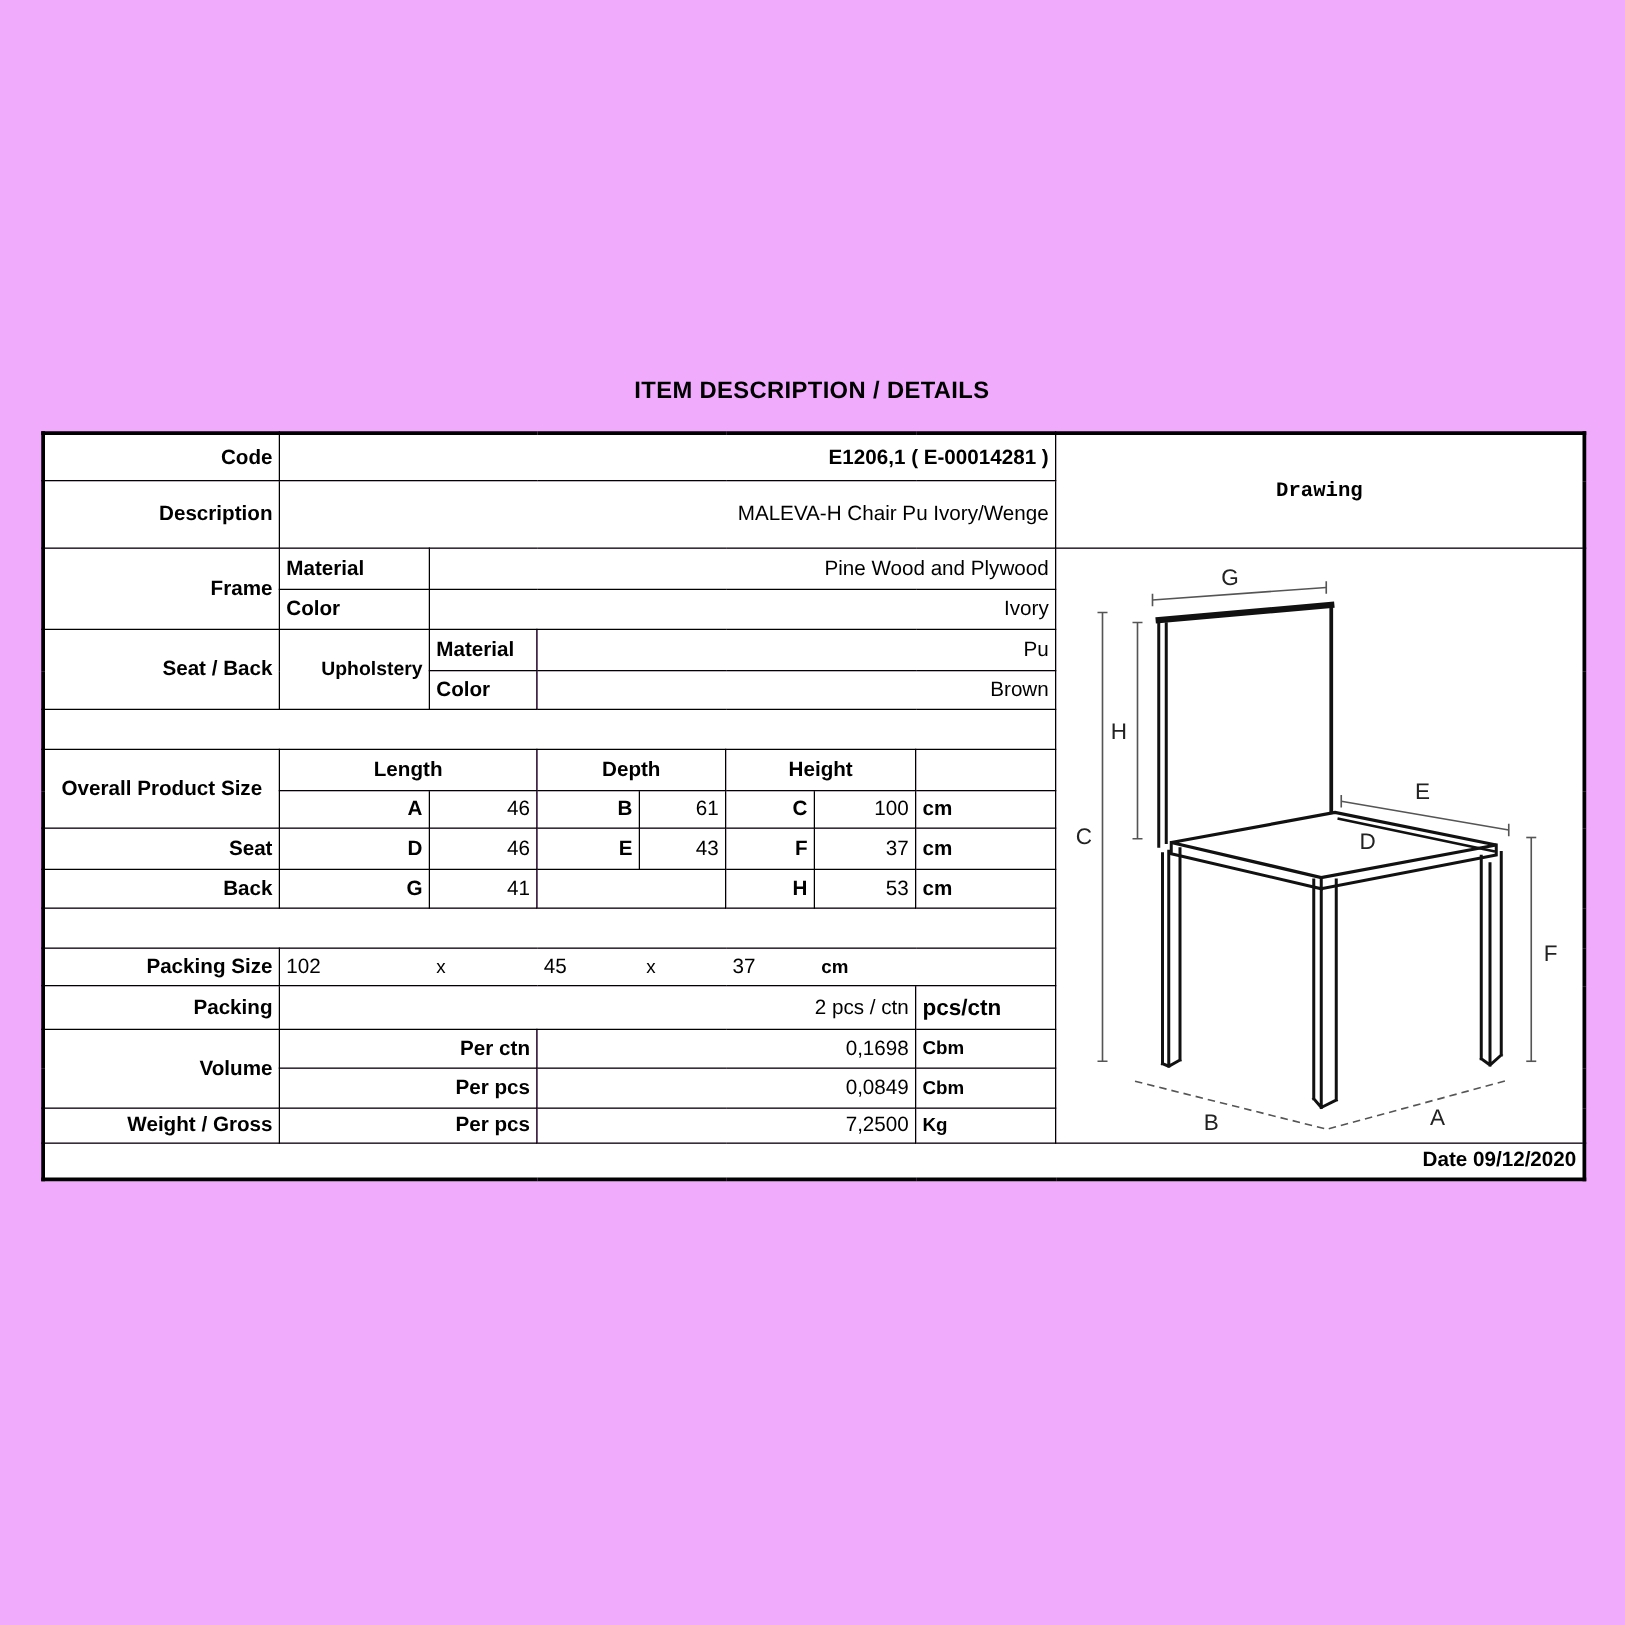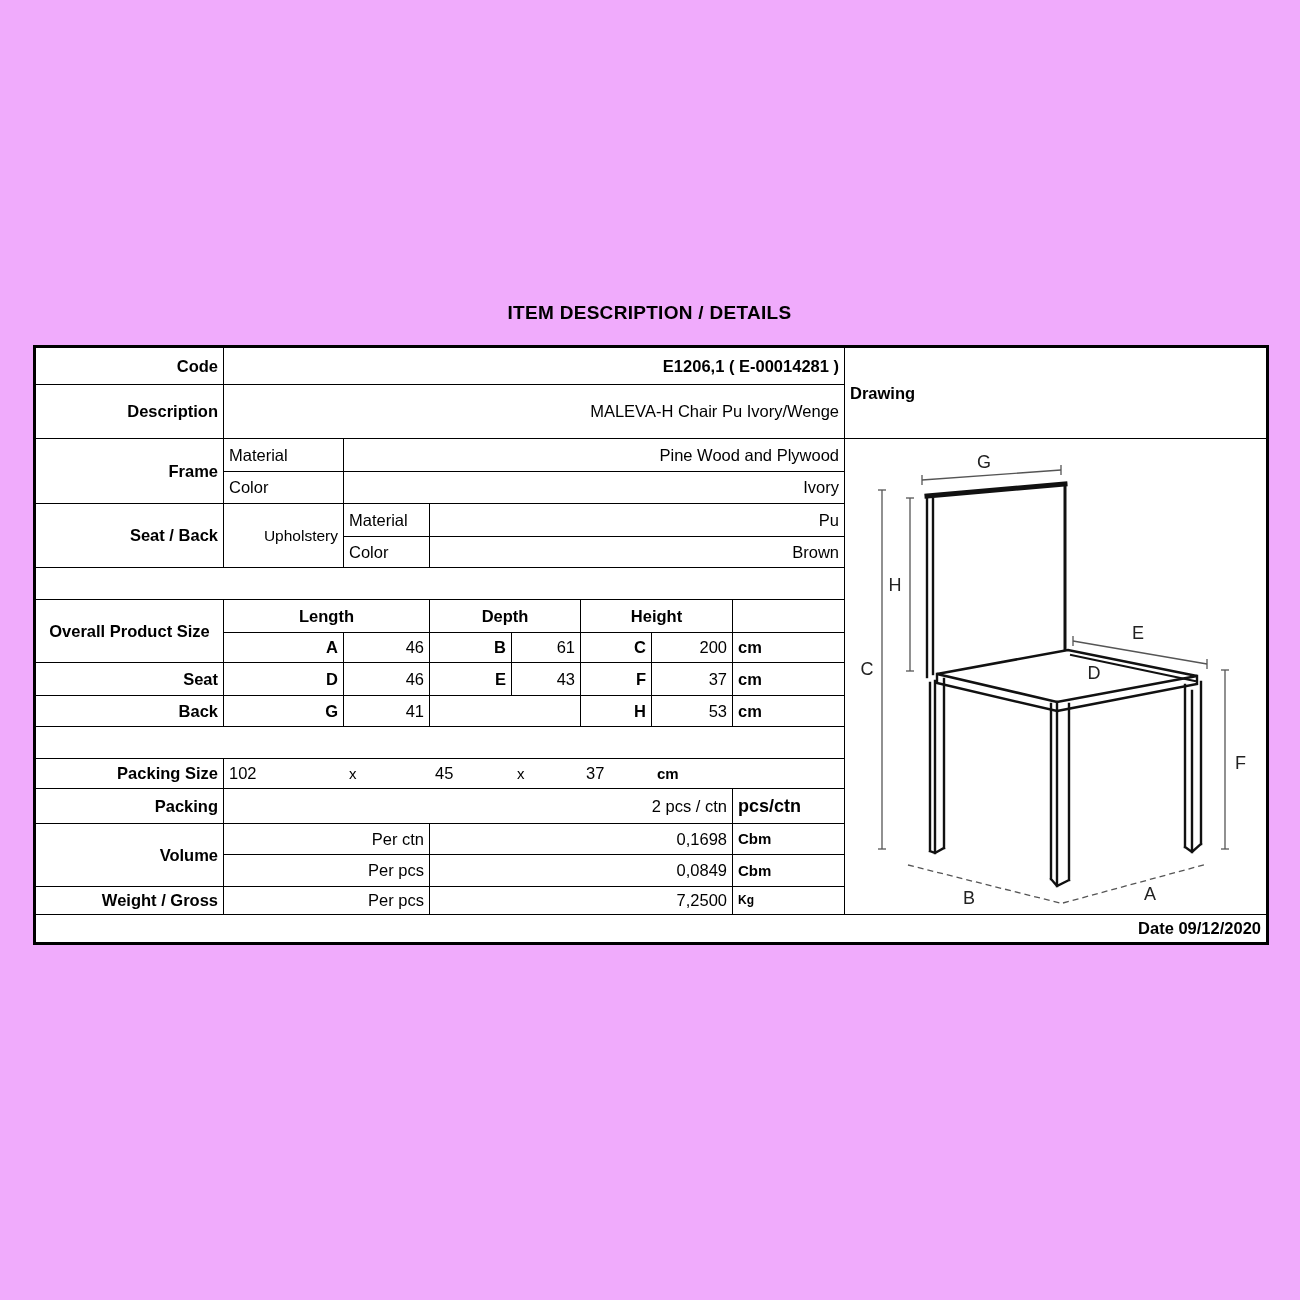--- a/index.html
+++ b/index.html
@@ -23,35 +23,35 @@
     font-size:16.5px;
     vertical-align:middle;
     background:#fff;
     overflow:hidden;
     white-space:nowrap;
     line-height:1.15;
   }
   td.lab{font-weight:bold;font-size:17px;text-align:right;}
   td.ctr{text-align:right;}
   td.bold{font-weight:bold;}
-  td.sm{font-size:15px;font-weight:normal;}
+  td.sm{font-size:15px;font-weight:bold;}
   td.unit{font-size:14.5px;font-weight:bold;text-align:left;padding-left:4px;}
   td.gray{background:#ececec;}
   td.yellow{background:#ffff00;}
   td.bb3{border-bottom-width:3px;}
   td.bb2{border-bottom-width:2px;}
   td.wrap{white-space:normal;}
   td.sizehead{font-weight:bold;font-size:17px;text-align:center;line-height:1.3;}
   td.nopad{padding:0;}
   .packflex{display:flex;align-items:center;height:100%;}
   .packflex span{display:block;text-align:left;}
   .pf1{width:120px;} .pf2{width:86px;font-size:15px;} .pf3{width:82px;}
   .pf4{width:69px;font-size:15px;} .pf5{width:71px;} .pf6{width:81px;font-weight:bold;font-size:15px;}
   td.datecell{font-weight:bold;font-size:15.5px;text-align:right;}
-  td.drawhead{font-weight:bold;font-size:18px;text-align:left;border-bottom-width:3px;}
+  td.drawhead{font-weight:bold;font-size:18px;text-align:center;border-bottom-width:3px;font-family:Liberation Mono, monospace;}
   td.drawbody{border-bottom-width:3px;}
   svg.chair{position:absolute;left:845px;top:440px;pointer-events:none;}
   svg.chair text{font-family:"Liberation Sans","DejaVu Sans",sans-serif;font-size:18px;fill:#222;}
 </style>
 </head>
 <body>
 
 <div class="sheet">
 
   <div class="doc-title">ITEM DESCRIPTION / DETAILS</div>
@@ -116,21 +116,21 @@
       <td class="yellow sizehead" colspan="2">Height</td>
       <td class="yellow"></td>
     </tr>
 
     <tr style="height:30px">
       <td class="yellow ctr bold bb2">A</td>
       <td class="yellow ctr bb2">46</td>
       <td class="yellow ctr bold bb2">B</td>
       <td class="yellow ctr bb2">61</td>
       <td class="yellow ctr bold bb2">C</td>
-      <td class="yellow ctr bb2">200</td>
+      <td class="yellow ctr bb2">100</td>
       <td class="yellow unit bb2">cm</td>
     </tr>
 
     <tr style="height:33px">
       <td class="lab gray">Seat</td>
       <td class="gray ctr bold">D</td>
       <td class="gray ctr">46</td>
       <td class="gray ctr bold">E</td>
       <td class="gray ctr">43</td>
       <td class="gray ctr bold">F</td>
@@ -182,21 +182,21 @@
     <tr style="height:32px">
       <td class="gray ctr sm bb3" colspan="2">Per pcs</td>
       <td class="gray ctr bb3" colspan="4">0,0849</td>
       <td class="gray unit bb3" style="font-size:15px">Cbm</td>
     </tr>
 
     <tr style="height:28px">
       <td class="lab bb3">Weight / Gross</td>
       <td class="ctr sm bb3" colspan="2">Per pcs</td>
       <td class="ctr bb3" colspan="4">7,2500</td>
-      <td class="unit bb3" style="font-size:12px">Kg</td>
+      <td class="unit bb3" style="font-size:15px">Kg</td>
     </tr>
 
     <tr style="height:29px">
       <td class="datecell" colspan="9">Date 09/12/2020</td>
     </tr>
   </tbody>
     </table>
 
   <svg class="chair" width="423" height="488" viewBox="0 0 423 488" xmlns="http://www.w3.org/2000/svg">
     <g stroke="#555" stroke-width="1.3" fill="none">

